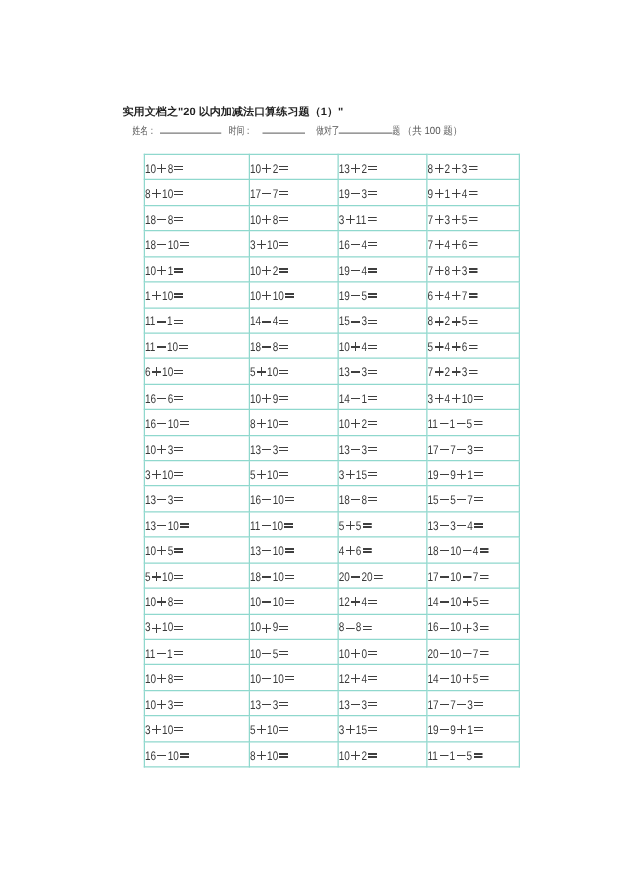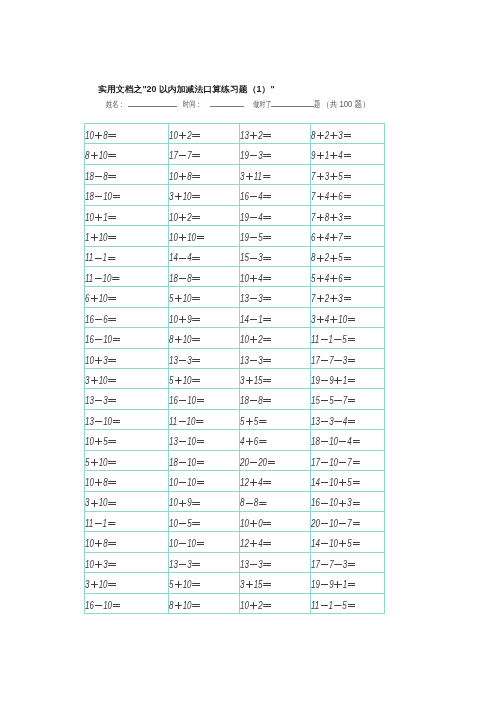--- a/index.html
+++ b/index.html
@@ -18,22 +18,22 @@
   .meta-line {
     position:absolute; left:106px; top:99px; height:11px;
     font-size:8.4px; color:#555; white-space:nowrap;
   }
   .m-lab { position:absolute; top:0; white-space:nowrap;
            display:inline-block; transform:scaleX(0.74); transform-origin:left top; }
   .lat { font-family:"Liberation Sans", sans-serif; }
   .rule  { position:absolute; top:7.2px; height:0.85px; background:#7a7a7a; }
 
   table.grid {
-    position:absolute; left:84px; top:123px; width:300px;
-    border-collapse:collapse; table-layout:fixed;font-style:italic;
+    position:absolute; left:115px; top:123px; width:300px;
+    border-collapse:collapse; table-layout:fixed;
   }
   table.grid td {
     height:19.42px; line-height:19.42px;
     border:0.75px solid #8fd8cd;
     padding:0; font-size:10px; color:#3a3a3a;
     vertical-align:middle; white-space:nowrap;
   }
   .expr { display:inline-block; white-space:nowrap; position:relative; top:1.9px;
           transform:scaleX(0.8); transform-origin:left center; }
   .num { letter-spacing:0px; }

